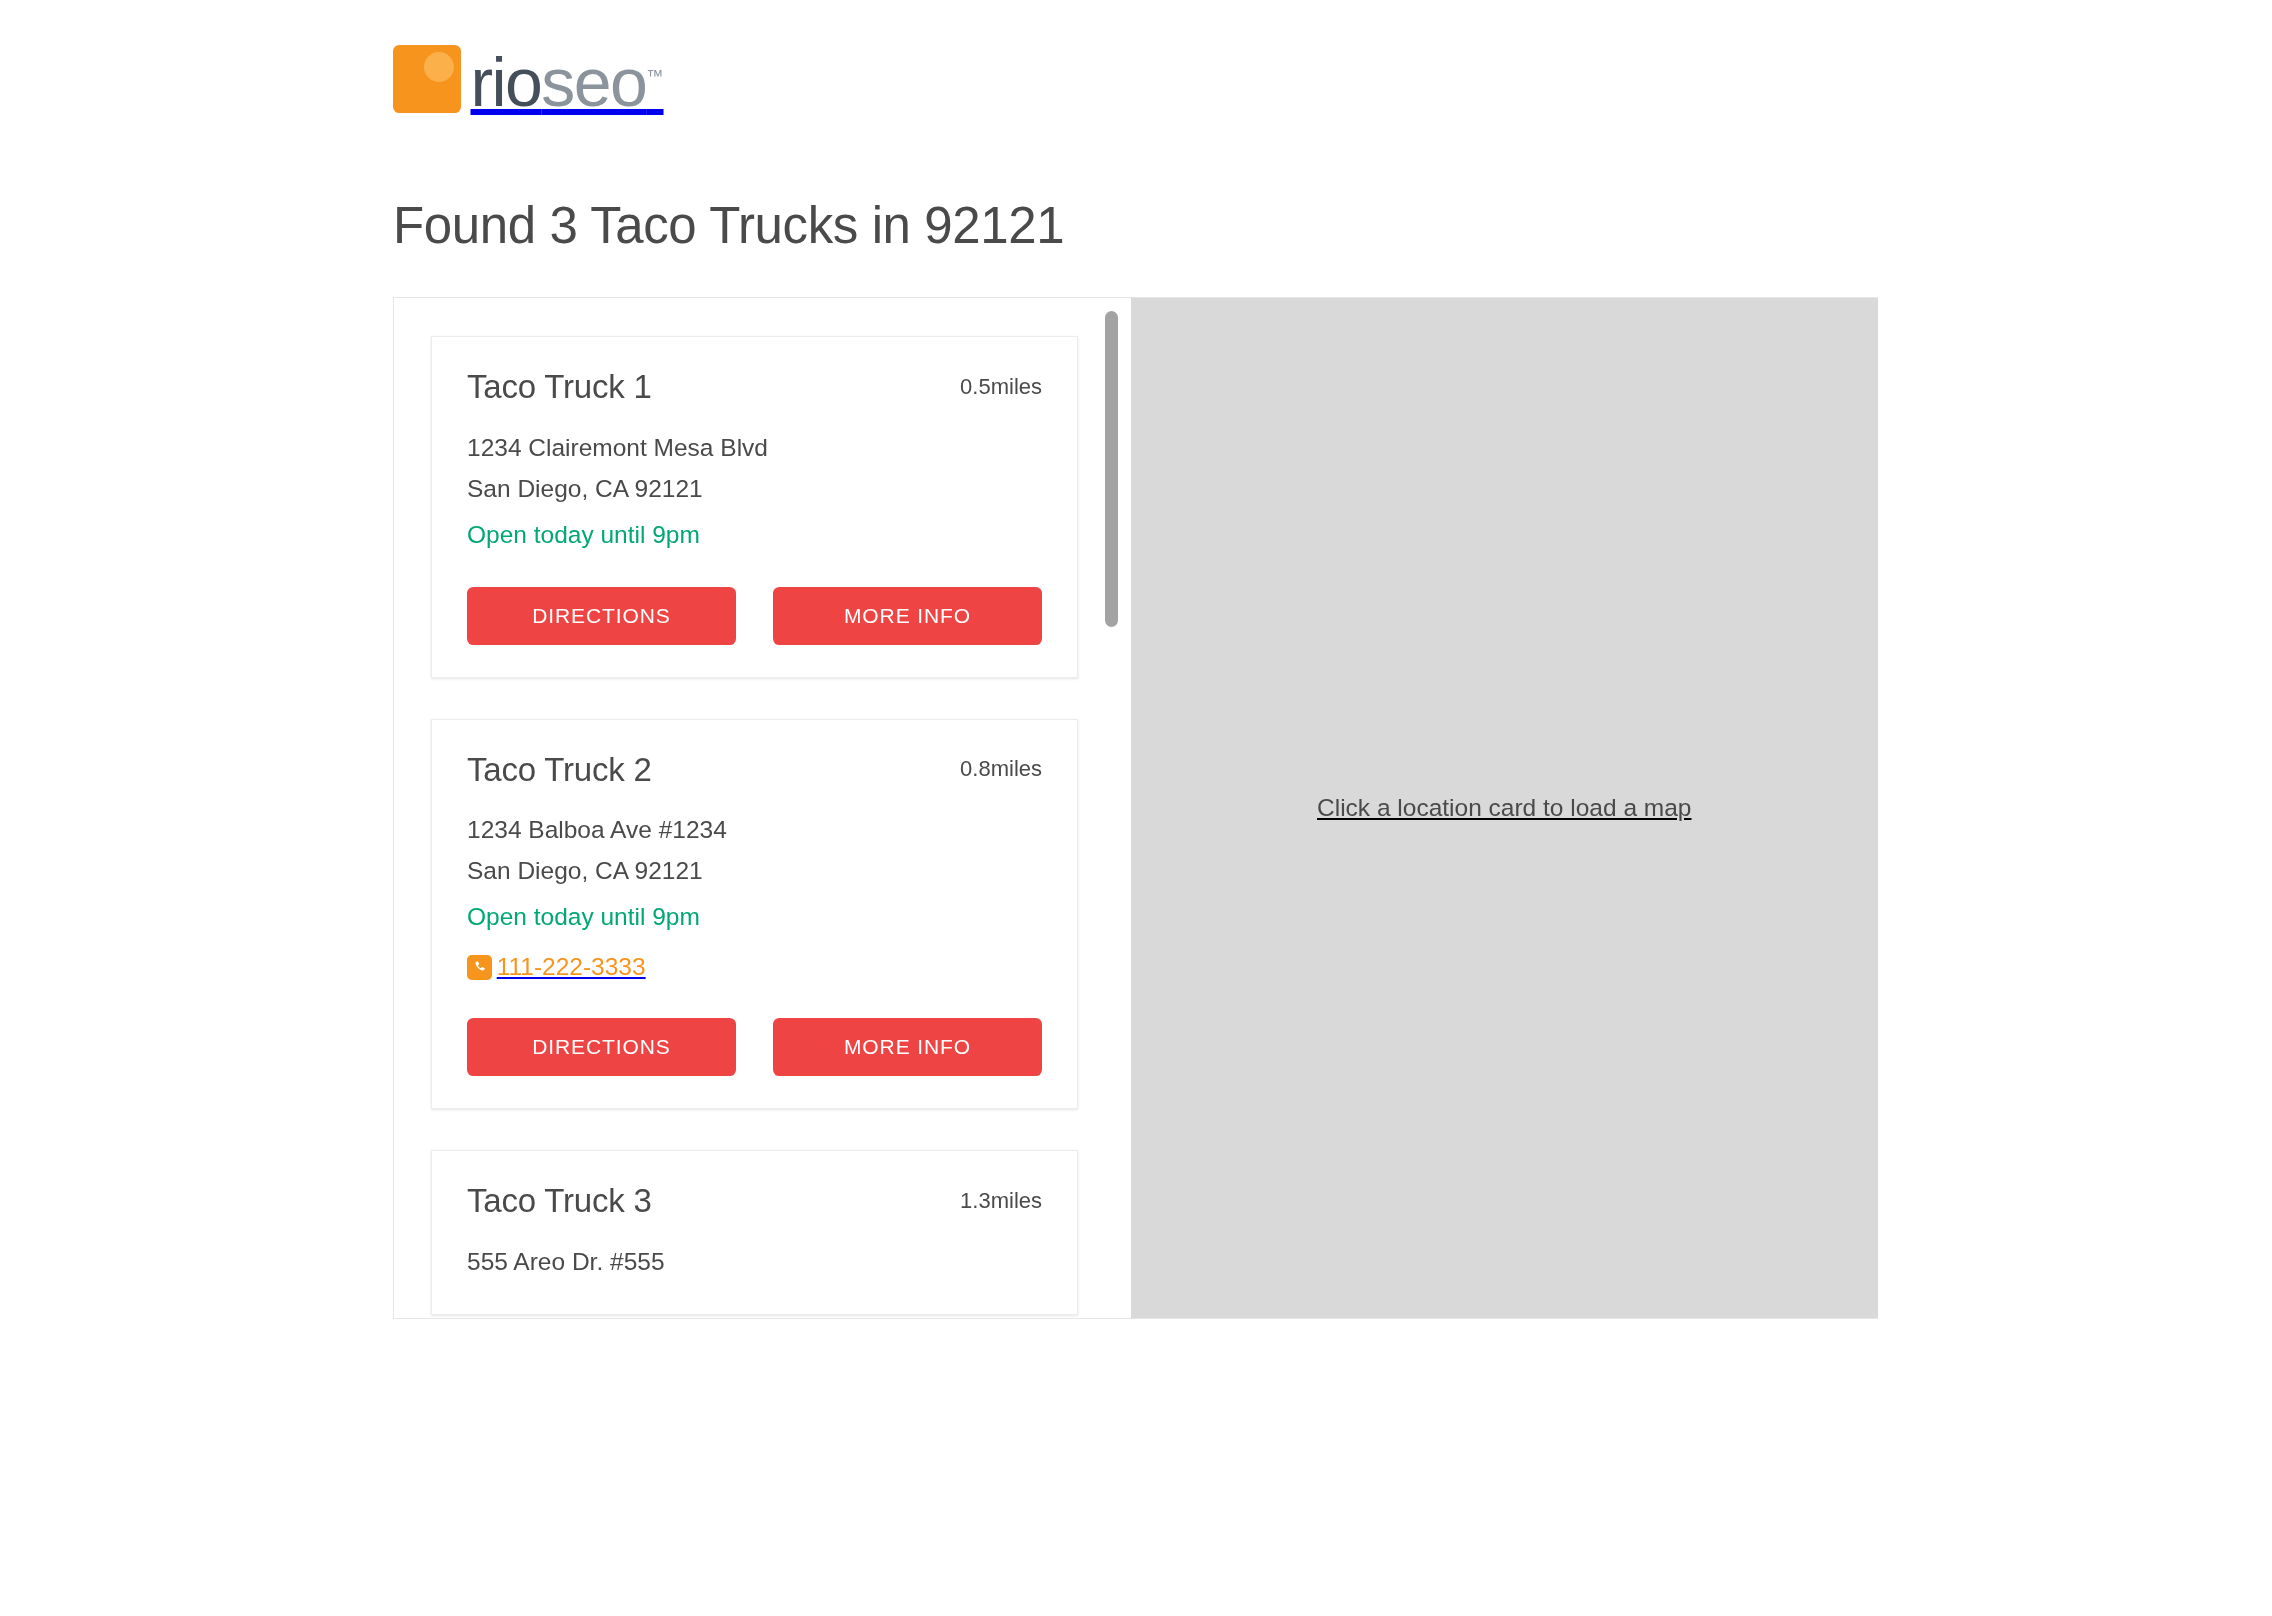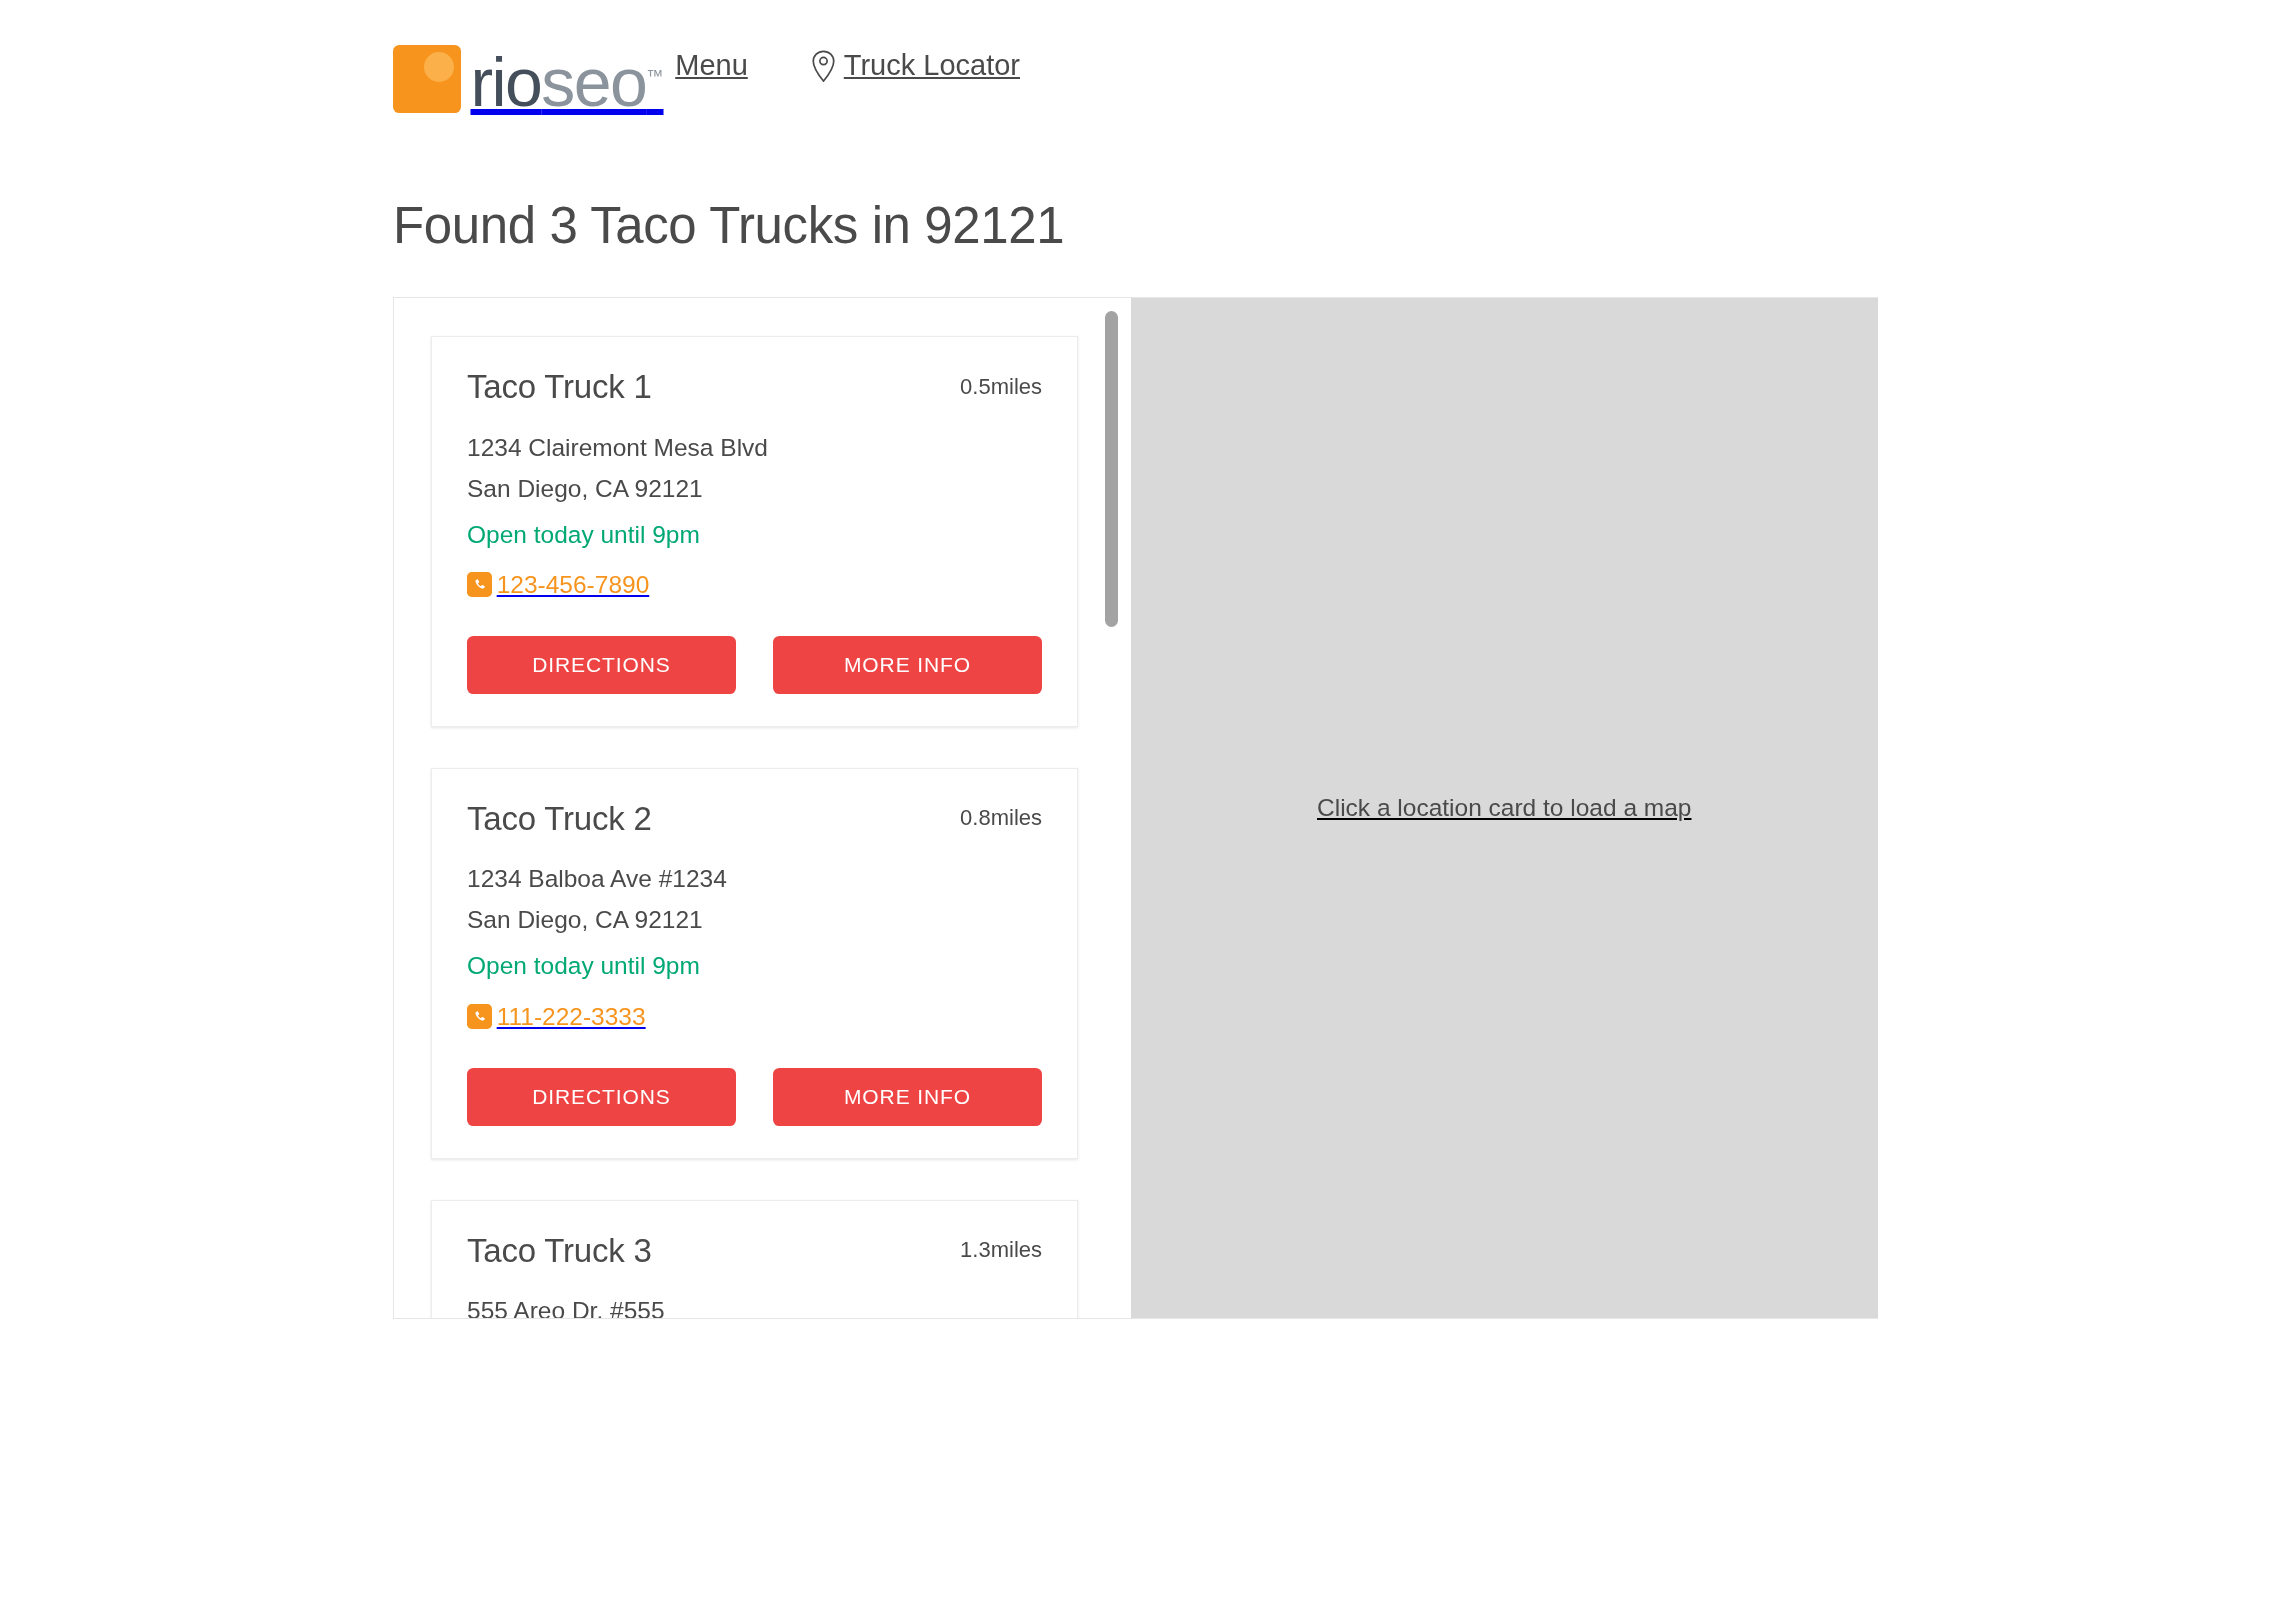--- a/index.html
+++ b/index.html
@@ -271,61 +271,39 @@
 
   <div class="header">
 
     <a class="logo-wrap" href="#">
       <span class="logo-mark">
         <span class="dot"></span>
       </span>
       <span class="logo-type"><span class="rio">rio</span><span class="seo">seo</span><span class="logo-tm">™</span></span>
     </a>
 
-    <div class="nav">
-      <a class="nav-item nav-menu" href="#">
-        <span>Menu</span>
-      </a>
-      <a class="nav-item nav-locator" href="#">
-        <span class="pin-icon">
-          <svg viewBox="0 0 24 30" fill="none" xmlns="http://www.w3.org/2000/svg">
-            <path d="M12 1.2C6.7 1.2 2.4 5.4 2.4 10.6c0 6.9 8.3 17 9.6 18.6 1.3-1.6 9.6-11.7 9.6-18.6C21.6 5.4 17.3 1.2 12 1.2z" stroke="#4a4a4a" stroke-width="1.6" fill="none"></path>
-            <circle cx="12" cy="10.4" r="3.4" stroke="#4a4a4a" stroke-width="1.6" fill="none"></circle>
-          </svg>
-        </span>
-        <span>Truck Locator</span>
-      </a>
-    </div>
   </div>
 
   <h1 class="page-title">Found 3 Taco Trucks in 92121</h1>
 
   <div class="locator">
 
     <div class="list-panel">
       <div class="list-inner">
 
         <div class="card">
           <div class="card-head">
             <div class="card-title">Taco Truck 1</div>
             <div class="card-distance">0.5miles</div>
           </div>
           <div class="card-address">
             <div class="addr-line">1234 Clairemont Mesa Blvd</div>
             <div class="addr-line">San Diego, CA 92121</div>
           </div>
           <div class="card-hours">Open today until 9pm</div>
-          <a class="card-phone" href="#">
-            <span class="phone-icon">
-              <svg viewBox="0 0 20 20" xmlns="http://www.w3.org/2000/svg">
-                <path d="M6.2 3.1c.4-.4 1-.3 1.3.2l1.4 2.3c.3.4.2.9-.2 1.2l-.9.7c-.2.2-.3.5-.2.8.5 1.2 1.9 2.6 3.1 3.1.3.1.6 0 .8-.2l.7-.9c.3-.4.8-.5 1.2-.2l2.3 1.4c.5.3.6.9.2 1.3l-1 1c-.6.6-1.5.8-2.3.5-1.9-.6-3.6-1.7-5-3.1-1.4-1.4-2.5-3.1-3.1-5-.3-.8-.1-1.7.5-2.3l1.2-.8z" fill="#ffffff"></path>
-              </svg>
-            </span>
-            <span class="phone-number">123-456-7890</span>
-          </a>
           <div class="card-actions">
             <button class="btn">DIRECTIONS</button>
             <button class="btn">MORE INFO</button>
           </div>
         </div>
 
         <div class="card">
           <div class="card-head">
             <div class="card-title">Taco Truck 2</div>
             <div class="card-distance">0.8miles</div>

